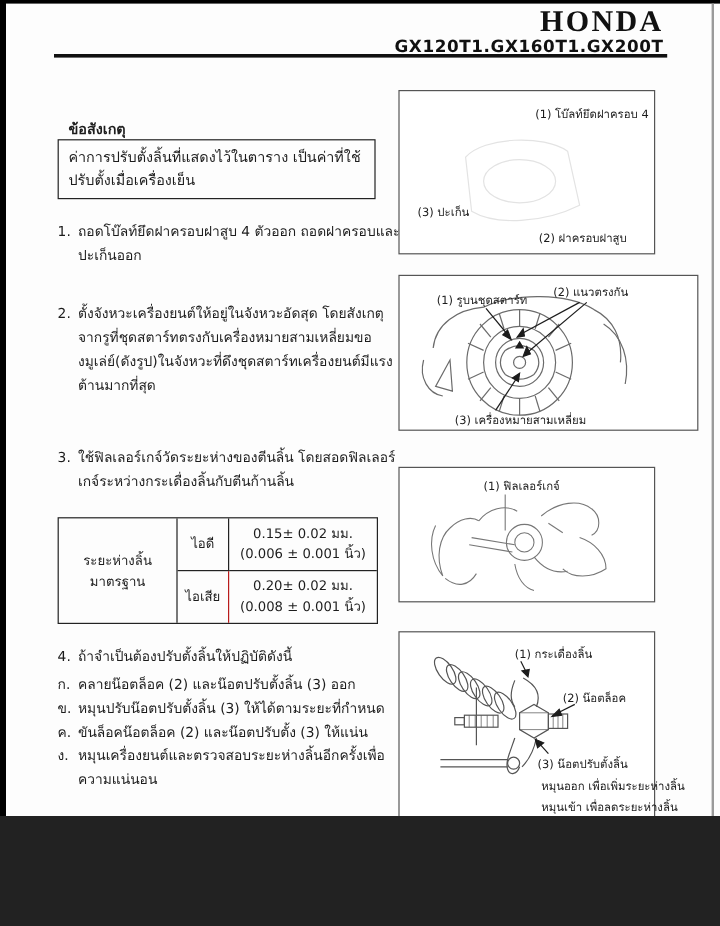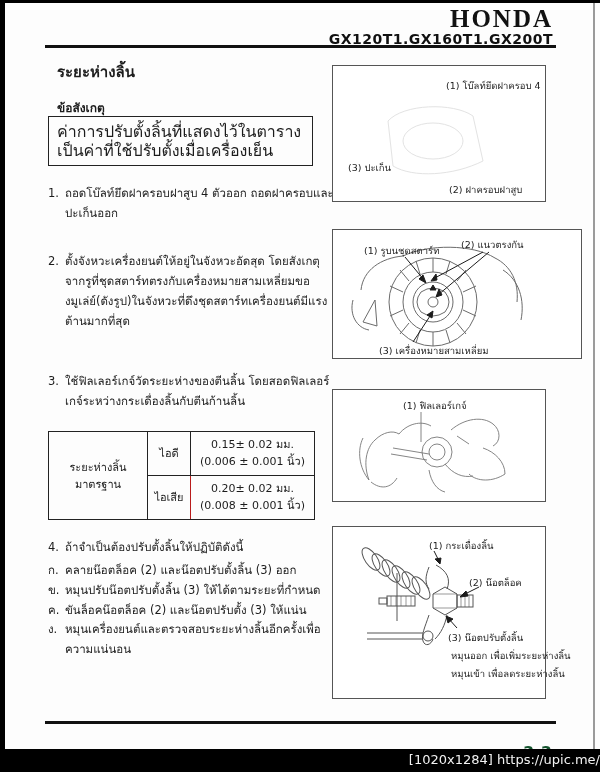--- a/index.html
+++ b/index.html
@@ -1,53 +1,53 @@
 <!DOCTYPE html>
 <html><head>
 <meta charset="utf-8">
 <style>
   html,body{margin:0;padding:0;background:#222;}
   #stage{
-    position:relative;width:600px;height:772px;background:#fdfdfd;overflow:hidden;
+    position:relative;width:600px;height:680px;background:#fdfdfd;overflow:hidden;
     font-family:"DejaVu Sans","Liberation Sans",sans-serif;color:#1c1c1c;text-decoration:underline;
   }
   .abs{position:absolute;}
   
   .edge-top{left:0;top:0;width:600px;height:3px;background:#000;}
   .edge-left{left:0;top:0;width:5px;height:750px;background:#000;}
   .edge-right{left:593px;top:3px;width:2px;height:746px;background:#9a9a9a;}
   
   .brand{top:5px;right:47px;font-family:"Liberation Serif","DejaVu Serif",serif;
          font-weight:bold;font-size:25px;letter-spacing:2px;color:#111;}
   .models{top:31px;right:47px;font-weight:bold;font-size:14px;letter-spacing:.5px;color:#111;}
   .rule-top{left:45px;top:45px;width:511px;height:3px;background:#111;}
   .rule-bottom{left:45px;top:721px;width:511px;height:2.5px;background:#111;}
   .page-num{top:743px;right:48px;font-weight:bold;font-size:16px;color:#14532d;}
   
   .title{left:57px;top:60px;font-size:15px;font-weight:bold;}
   .note-head{left:57px;top:98px;font-size:12px;font-weight:bold;}
   .note-box{left:48px;top:116px;width:247px;height:38px;border:1.5px solid #222;
-            padding:5px 8px;font-size:16px;line-height:19px;}
+            padding:5px 8px;font-size:12px;line-height:19px;}
   .step{left:48px;width:272px;font-size:11.5px;line-height:20px;padding-left:17px;}
   .step .num{position:absolute;left:0;top:0;}
   .sub{left:48px;width:272px;font-size:11.5px;line-height:20px;padding-left:17px;}
   .sub .num{position:absolute;left:0;top:0;}
   
   .spec{left:48px;top:431px;width:265px;height:87px;border:1.5px solid #222;
         display:grid;grid-template-columns:99px 43px 1fr;grid-template-rows:1fr 1fr;
         font-size:11px;}
   .spec .c{display:flex;flex-direction:column;align-items:center;justify-content:center;
            text-align:center;line-height:17px;}
   .spec .rowlabel{grid-row:1/3;border-right:1px solid #222;}
   .spec .name1{border-right:1px solid #222;border-bottom:1px solid #222;}
   .spec .name2{border-right:1px solid #b91c1c;}
   .spec .val1{border-bottom:1px solid #222;}
   
   .figbox{left:332px;width:212px;border:1.2px solid #555;background:#fff;}
-  .fig1{top:65px;height:135px;}
+  .fig1{top:75px;height:135px;}
   .fig2{top:229px;height:128px;padding-left:36px;}
   .fig3{top:389px;height:111px;text-align:right;}
   .fig4{top:526px;height:171px;}
   .figlabel{position:absolute;font-size:9.5px;line-height:13px;color:#1c1c1c;white-space:nowrap;}
   .figbox svg{position:absolute;left:0;top:0;}
   
   .wmbar{left:0;top:749px;width:600px;height:23px;background:#000;
          color:#f2f2f2;font-size:13px;line-height:22px;text-align:right;
          padding-right:0;box-sizing:border-box;}
 </style>
@@ -57,21 +57,20 @@
 <div id="stage">
 
   <div class="abs edge-top"></div>
   <div class="abs edge-left"></div>
   <div class="abs edge-right"></div>
 
   <div class="abs brand">HONDA</div>
   <div class="abs models">GX120T1.GX160T1.GX200T</div>
   <div class="abs rule-top"></div>
 
-  <div class="abs title">ระยะห่างลิ้น</div>
   <div class="abs note-head">ข้อสังเกตุ</div>
   <div class="abs note-box">ค่าการปรับตั้งลิ้นที่แสดงไว้ในตาราง เป็นค่าที่ใช้ปรับตั้งเมื่อเครื่องเย็น</div>
 
   <div class="abs step" style="top:183px">
     <span class="num">1.</span>
     <span>ถอดโบ๊ลท์ยึดฝาครอบฝาสูบ 4 ตัวออก ถอดฝาครอบและปะเก็นออก</span>
   </div>
   <div class="abs step" style="top:251px">
     <span class="num">2.</span>
     <span>ตั้งจังหวะเครื่องยนต์ให้อยู่ในจังหวะอัดสุด โดยสังเกตุจากรูที่ชุดสตาร์ทตรงกับเครื่องหมายสามเหลี่ยมของมูเล่ย์(ดังรูป)ในจังหวะที่ดึงชุดสตาร์ทเครื่องยนต์มีแรงต้านมากที่สุด</span>

